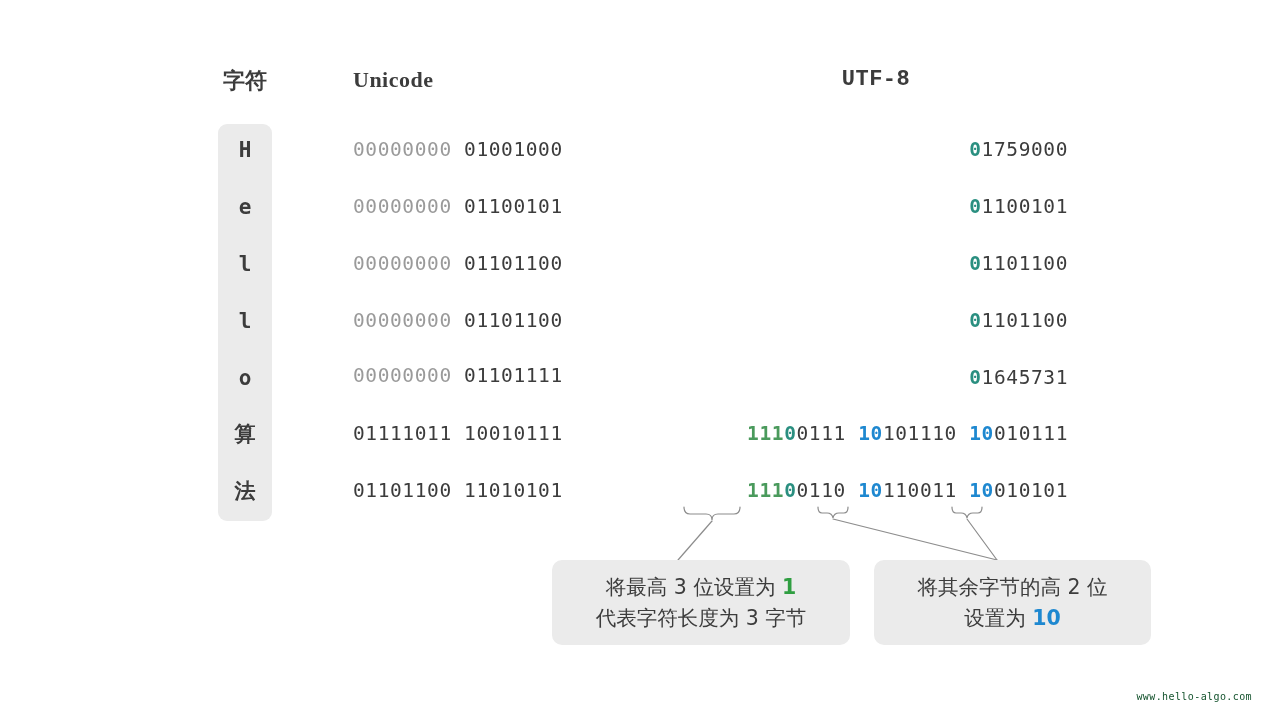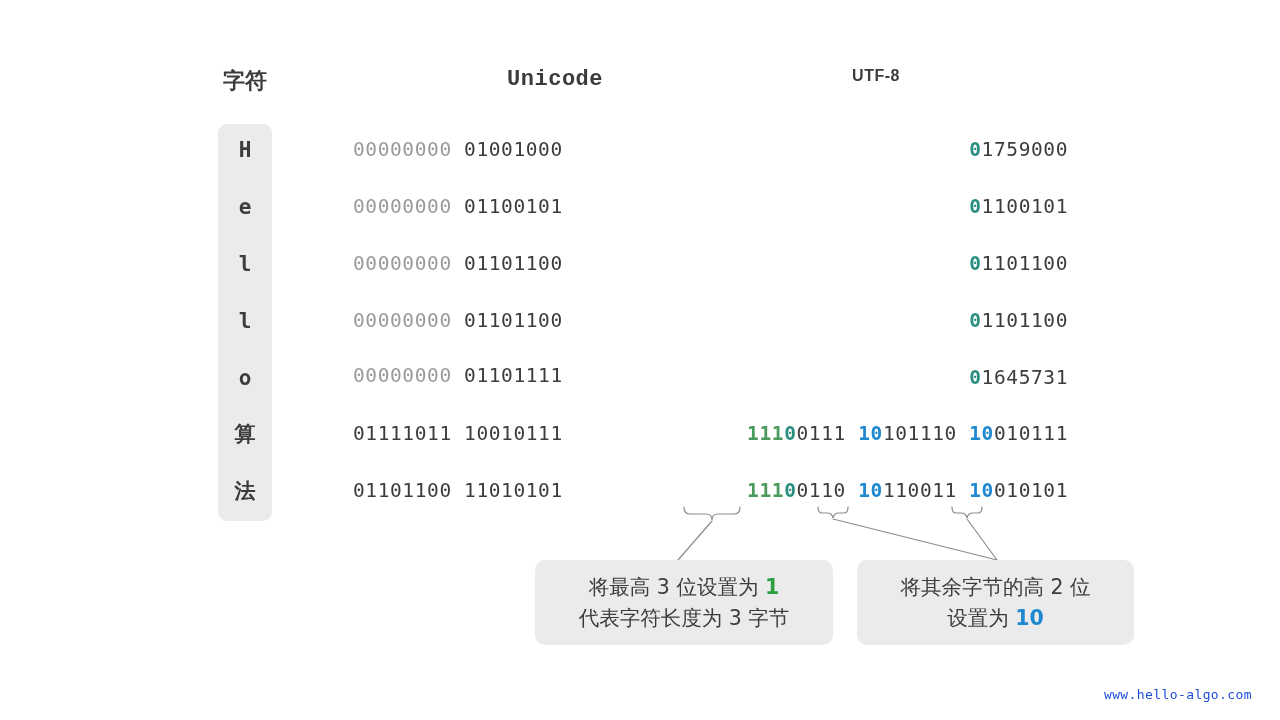--- a/index.html
+++ b/index.html
@@ -34,32 +34,32 @@
     left: 218px;
     top: 66px;
     width: 54px;
     text-align: center;
     font-size: 22px;
   }
   #hdr-unicode {
     left: 353px;
     top: 67px;
     width: 250px;
-    text-align: right;
-    font-family: Liberation Mono, monospace;
+    text-align: left;
+    font-family: Liberation Serif, serif;
     font-size: 22px;
     letter-spacing: 0.5px;
   }
   #hdr-utf8 {
     left: 751px;
     top: 67px;
     width: 250px;
     text-align: center;
-    font-family: Liberation Sans, sans-serif;
-    font-size: 16px;
+    font-family: Liberation Mono, monospace;
+    font-size: 22px;
     letter-spacing: 0.5px;
   }
 
   
   #char-pill {
     position: absolute;
     left: 218px;
     top: 124px;
     width: 54px;
     height: 397px;
@@ -122,20 +122,21 @@
     background: #ebebeb;
     border-radius: 10px;
     box-sizing: border-box;
     display: flex;
     flex-direction: column;
     align-items: center;
     justify-content: center;
     color: #3c3c3c;
     font-size: 20.5px;
     line-height: 31px;
+    margin-left: 17px;
   }
   #callout-1 {
     left: 535px;
     top: 560px;
     width: 298px;
     height: 85px;
   }
   #callout-2 {
     left: 857px;
     top: 560px;
@@ -145,22 +146,22 @@
   .callout .line { white-space: pre; }
   .hl-green { color: #2f9e41; font-weight: bold; }
   .hl-blue  { color: #1e88d0; font-weight: bold; }
 
   
   #watermark {
     position: absolute;
     right: 28px;
     bottom: 18px;
     font-family: "DejaVu Sans Mono", "Liberation Mono", monospace;
-    font-size: 13px;
-    color: #1d4ed8;
+    font-size: 10px;
+    color: #14532d;
     letter-spacing: 0.4px;
   }
 </style>
 </head>
 <body>
 
 <div id="stage">
 
   <div class="hdr" id="hdr-char">字符</div>
   <div class="hdr" id="hdr-unicode">Unicode</div>

